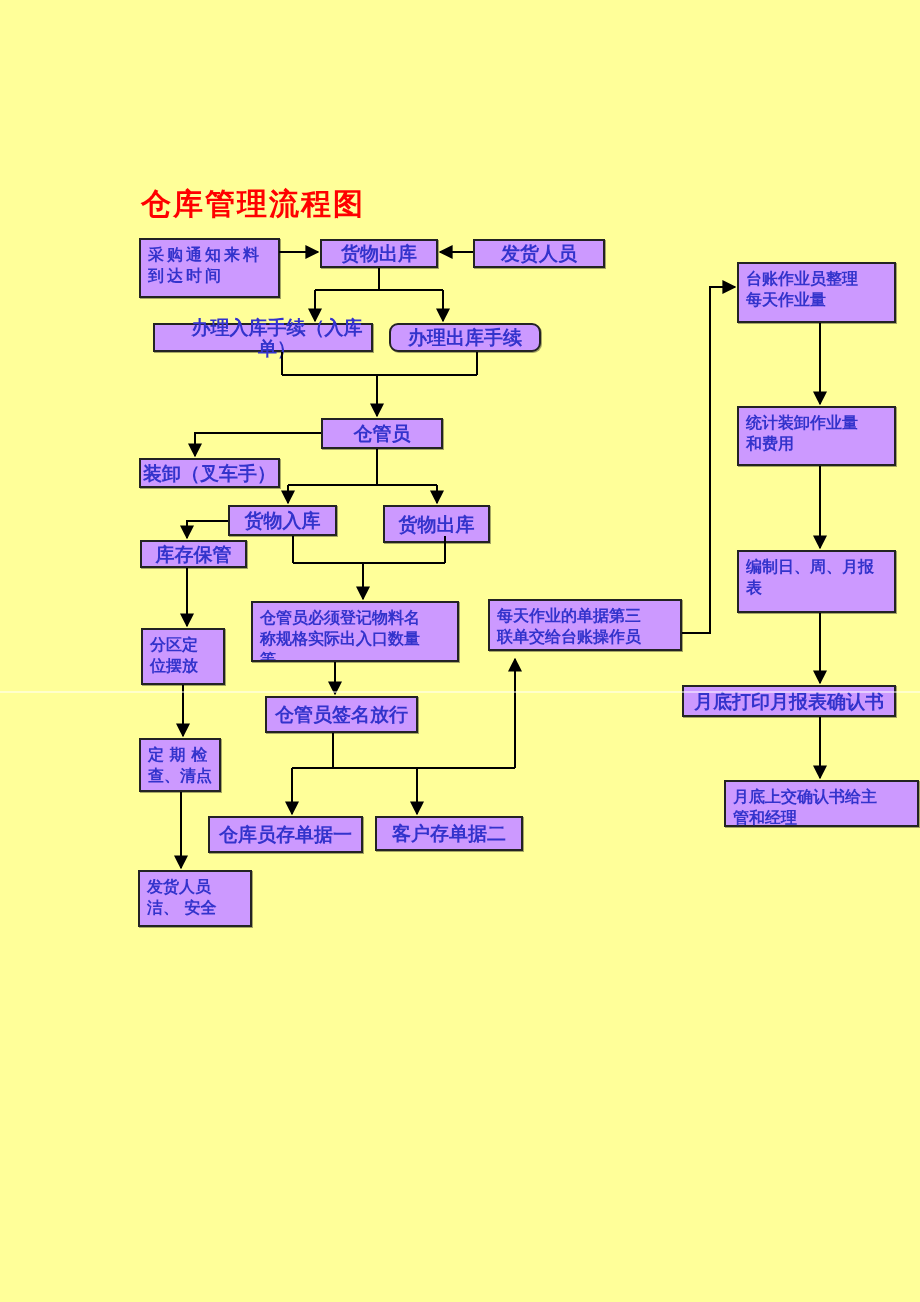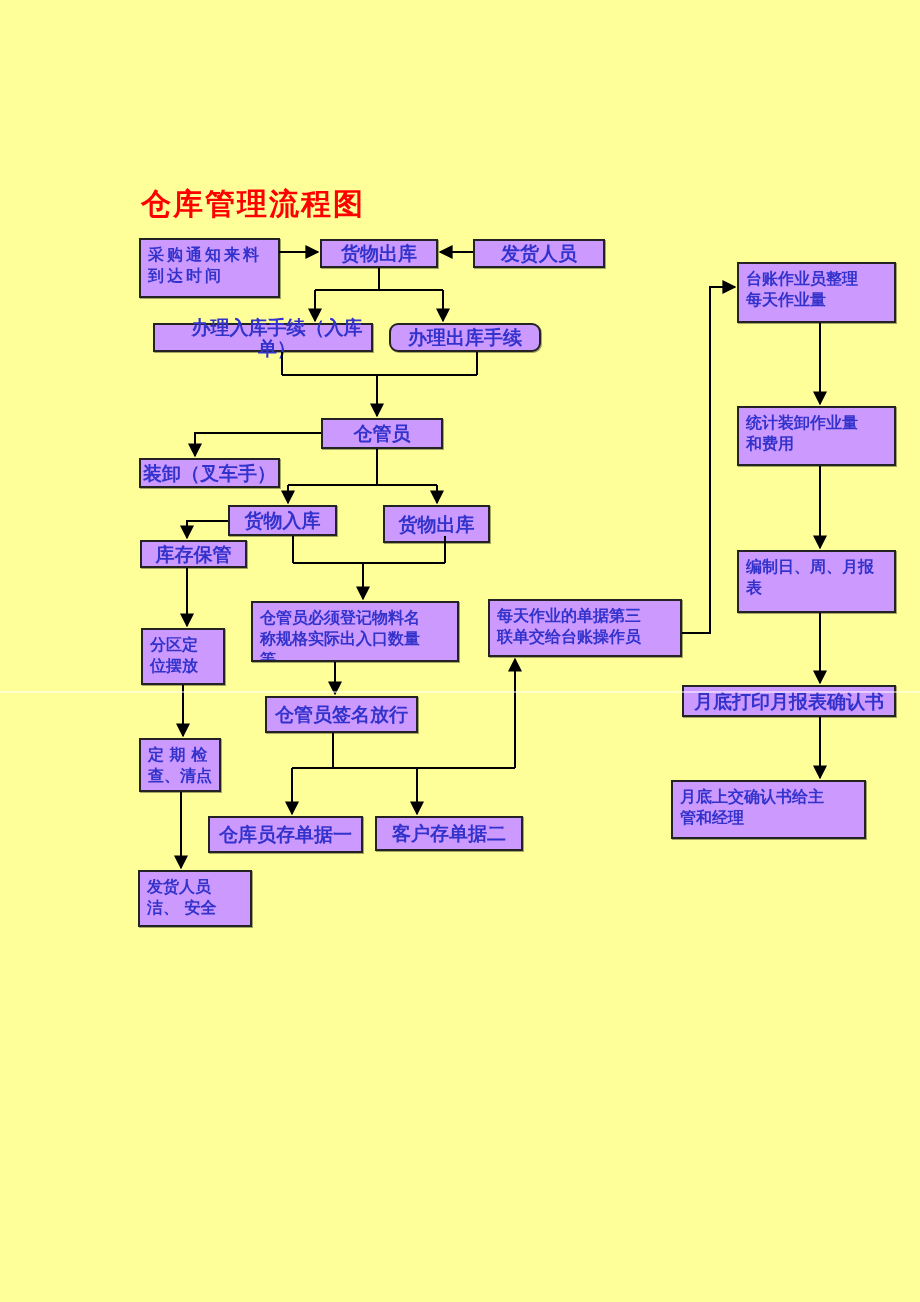--- a/index.html
+++ b/index.html
@@ -96,37 +96,37 @@
       <div class="node center" data-name="flow-node-inbound-procedure" style="left: 153px; top: 323px; width: 220px; height: 29px; padding-left: 28px;">办理入库手续（入库单）</div>
       <div class="node center" data-name="flow-node-outbound-procedure" style="left: 389px; top: 323px; width: 152px; height: 29px; border-radius: 9px;">办理出库手续</div>
       <div class="node center" data-name="flow-node-warehouse-keeper" style="left: 321px; top: 418px; width: 122px; height: 31px;">仓管员</div>
       <div class="node center" data-name="flow-node-loading-forklift" style="left: 139px; top: 458px; width: 141px; height: 30px;">装卸（叉车手）</div>
       <div class="node center" data-name="flow-node-goods-inbound" style="left: 228px; top: 505px; width: 109px; height: 31px;">货物入库</div>
       <div class="node center" data-name="flow-node-goods-outbound" style="left: 383px; top: 505px; width: 107px; height: 38px;">货物出库</div>
       <div class="node center" data-name="flow-node-inventory-keeping" style="left: 140px; top: 540px; width: 107px; height: 28px;">库存保管</div>
       <div class="node left clip" data-name="flow-node-record-materials" style="left: 251px; top: 601px; width: 208px; height: 61px;">仓管员必须登记物料名
 称规格实际出入口数量
 等</div>
-      <div class="node left" data-name="flow-node-daily-docs-to-ledger" style="left: 488px; top: 599px; width: 194px; height: 58px;">每天作业的单据第三
+      <div class="node left" data-name="flow-node-daily-docs-to-ledger" style="left: 488px; top: 599px; width: 194px; height: 52px;">每天作业的单据第三
 联单交给台账操作员</div>
       <div class="node left" data-name="flow-node-zone-placement" style="left: 141px; top: 628px; width: 84px; height: 57px;">分区定
 位摆放</div>
       <div class="node center" data-name="flow-node-keeper-sign-release" style="left: 265px; top: 696px; width: 153px; height: 37px;">仓管员签名放行</div>
       <div class="node left" data-name="flow-node-periodic-check" style="left: 139px; top: 738px; width: 82px; height: 54px;">定 期 检
 查、清点</div>
       <div class="node center" data-name="flow-node-keeper-copy-one" style="left: 208px; top: 816px; width: 155px; height: 37px;">仓库员存单据一</div>
       <div class="node center" data-name="flow-node-customer-copy-two" style="left: 375px; top: 816px; width: 148px; height: 35px;">客户存单据二</div>
       <div class="node left" data-name="flow-node-maintain-clean-safe" style="left: 138px; top: 870px; width: 114px; height: 57px;">发货人员
 洁、 安全</div>
       <div class="node left" data-name="flow-node-ledger-organize-daily" style="left: 737px; top: 262px; width: 159px; height: 61px;">台账作业员整理
 每天作业量</div>
       <div class="node left" data-name="flow-node-stats-loading-cost" style="left: 737px; top: 406px; width: 159px; height: 60px;">统计装卸作业量
 和费用</div>
       <div class="node left" data-name="flow-node-compile-reports" style="left: 737px; top: 550px; width: 159px; height: 63px;">编制日、周、月报
 表</div>
       <div class="node center" data-name="flow-node-month-print-confirm" style="left: 682px; top: 685px; width: 214px; height: 32px;">月底打印月报表确认书</div>
-      <div class="node left" data-name="flow-node-month-submit-confirm" style="left: 671px; top: 780px; width: 195px; height: 59px;">月底上交确认书给主
+      <div class="node left" data-name="flow-node-month-submit-confirm" style="left: 724px; top: 780px; width: 195px; height: 47px;">月底上交确认书给主
 管和经理</div>
     </div>
 
   <div class="wm-line" data-name="watermark-line"></div>
 
 </div>
 
 </body></html>

